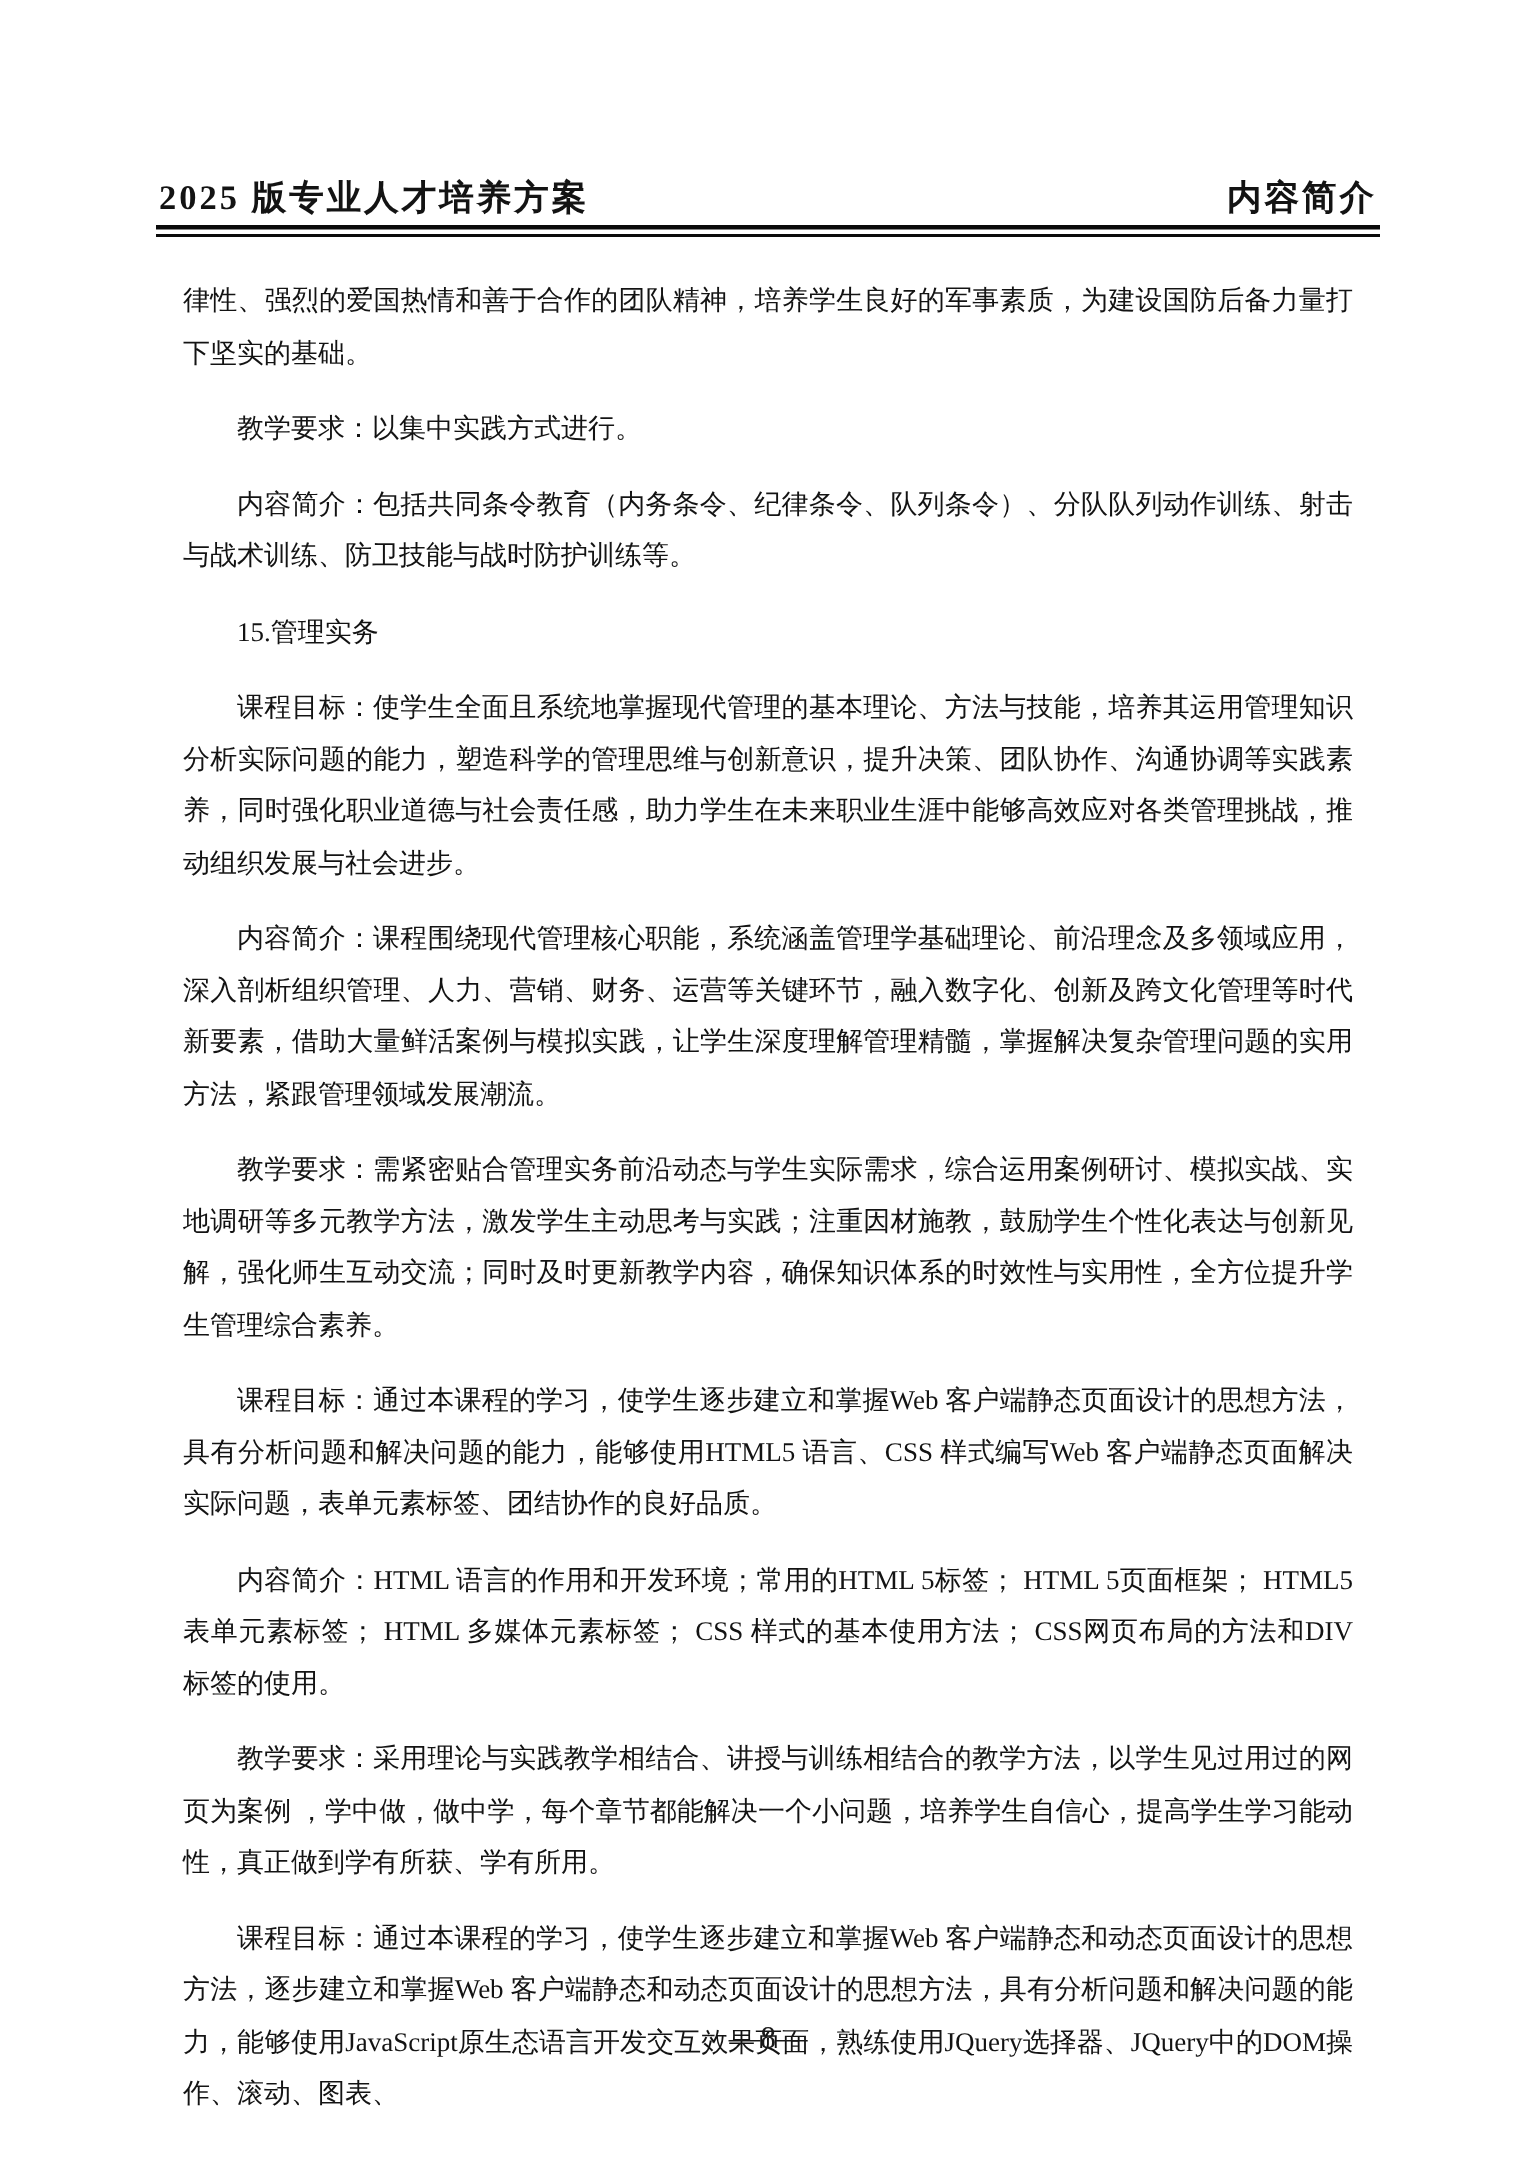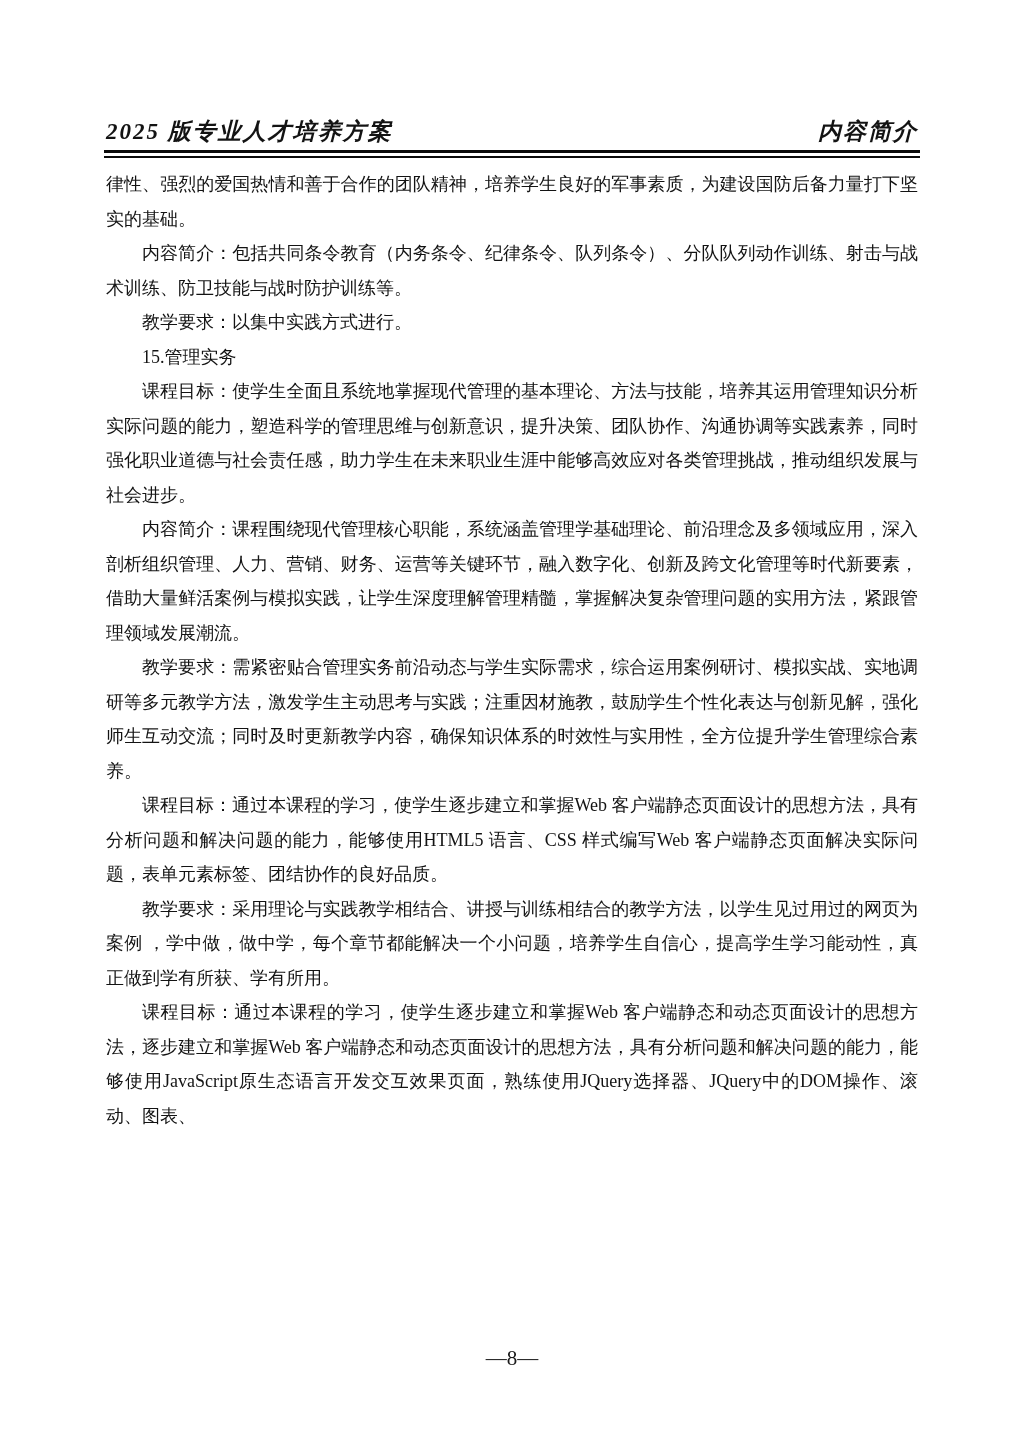--- a/index.html
+++ b/index.html
@@ -19,21 +19,20 @@
   .header {
     position: absolute;
     left: 106px;
     right: 106px;
     top: 116px;
     display: flex;
     justify-content: space-between;
     align-items: flex-end;
     font-size: 23px;
     font-weight: bold;
-    font-style: italic;
     letter-spacing: 2px;
     white-space: nowrap;
   }
   .header-rule {
     position: absolute;
     left: 104px;
     right: 104px;
     top: 150px;
   }
   .rule-thick { height: 3px; background: #0a0a0a; }
@@ -42,21 +41,21 @@
     position: absolute;
     left: 106px;
     right: 106px;
     top: 167px;
     font-size: 18px;
     line-height: 34.5px;
     text-align: justify;
     text-justify: inter-ideograph;
   }
   .para {
-    margin: 0;
+    margin: 16px;
     padding: 0;
     text-indent: 2em;
     word-break: break-all;
   }
   .para.no-indent { text-indent: 0; }
   .footer {
     position: absolute;
     left: 0;
     right: 0;
     top: 1346px;
@@ -77,36 +76,37 @@
 
   <div class="header-rule">
     <div class="rule-thick"></div>
     <div class="rule-thin"></div>
   </div>
 
   <div class="content">
 
       <p class="para no-indent">律性、强烈的爱国热情和善于合作的团队精神，培养学生良好的军事素质，为建设国防后备力量打下坚实的基础。</p>
 
+      <p class="para">教学要求：以集中实践方式进行。</p>
+
       <p class="para">内容简介：包括共同条令教育（内务条令、纪律条令、队列条令）、分队队列动作训练、射击与战术训练、防卫技能与战时防护训练等。</p>
-
-      <p class="para">教学要求：以集中实践方式进行。</p>
 
       <p class="para">15.管理实务</p>
 
       <p class="para">课程目标：使学生全面且系统地掌握现代管理的基本理论、方法与技能，培养其运用管理知识分析实际问题的能力，塑造科学的管理思维与创新意识，提升决策、团队协作、沟通协调等实践素养，同时强化职业道德与社会责任感，助力学生在未来职业生涯中能够高效应对各类管理挑战，推动组织发展与社会进步。</p>
 
       <p class="para">内容简介：课程围绕现代管理核心职能，系统涵盖管理学基础理论、前沿理念及多领域应用，深入剖析组织管理、人力、营销、财务、运营等关键环节，融入数字化、创新及跨文化管理等时代新要素，借助大量鲜活案例与模拟实践，让学生深度理解管理精髓，掌握解决复杂管理问题的实用方法，紧跟管理领域发展潮流。</p>
 
       <p class="para">教学要求：需紧密贴合管理实务前沿动态与学生实际需求，综合运用案例研讨、模拟实战、实地调研等多元教学方法，激发学生主动思考与实践；注重因材施教，鼓励学生个性化表达与创新见解，强化师生互动交流；同时及时更新教学内容，确保知识体系的时效性与实用性，全方位提升学生管理综合素养。</p>
 
 
 
       <p class="para">课程目标：通过本课程的学习，使学生逐步建立和掌握Web 客户端静态页面设计的思想方法，具有分析问题和解决问题的能力，能够使用HTML5 语言、CSS 样式编写Web 客户端静态页面解决实际问题，表单元素标签、团结协作的良好品质。</p>
 
+      <p class="para">内容简介：HTML 语言的作用和开发环境；常用的HTML 5标签； HTML 5页面框架； HTML5 表单元素标签； HTML 多媒体元素标签； CSS 样式的基本使用方法； CSS网页布局的方法和DIV标签的使用。</p>
 
       <p class="para">教学要求：采用理论与实践教学相结合、讲授与训练相结合的教学方法，以学生见过用过的网页为案例 ，学中做，做中学，每个章节都能解决一个小问题，培养学生自信心，提高学生学习能动性，真正做到学有所获、学有所用。</p>
 
 
       <p class="para">课程目标：通过本课程的学习，使学生逐步建立和掌握Web 客户端静态和动态页面设计的思想方法，逐步建立和掌握Web 客户端静态和动态页面设计的思想方法，具有分析问题和解决问题的能力，能够使用JavaScript原生态语言开发交互效果页面，熟练使用JQuery选择器、JQuery中的DOM操作、滚动、图表、</p>
     </div>
 
   <div class="footer">
     <span>—8—</span>
   </div>

